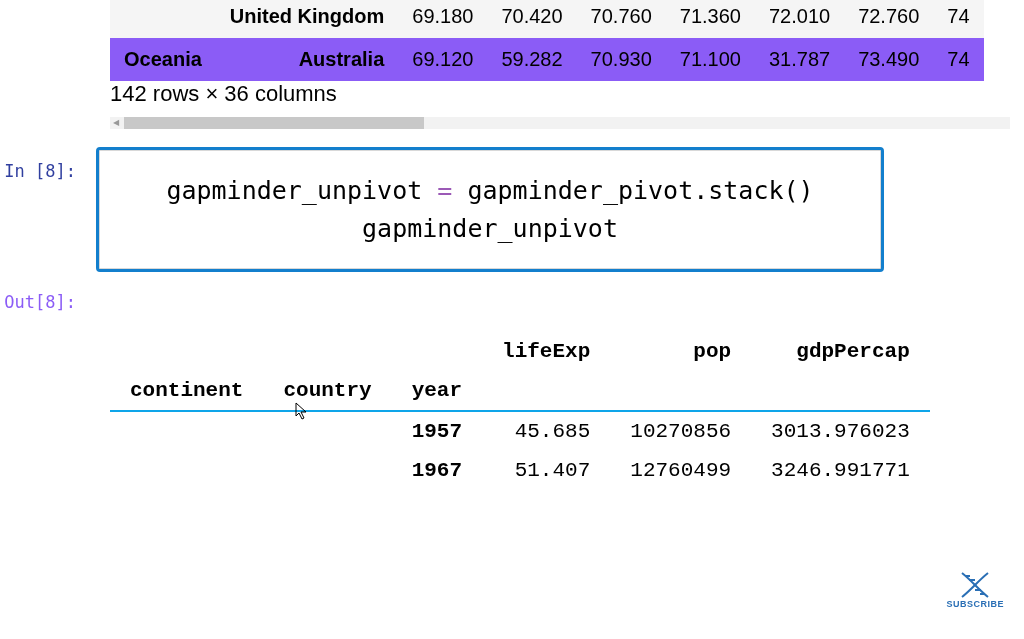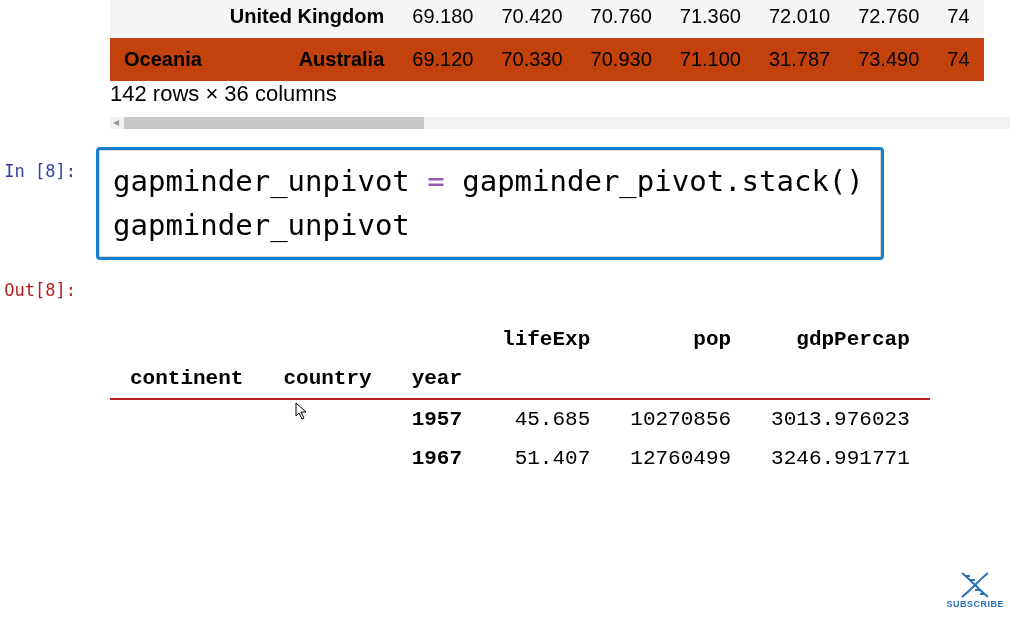--- a/index.html
+++ b/index.html
@@ -29,21 +29,21 @@
       font-weight: 400;
       font-size: 20px;
     }
     .pivot-table th {
       font-weight: 700;
     }
     .pivot-table .index-label {
       font-weight: 700;
     }
     .pivot-table tr.even { background: #f5f5f5; }
-    .pivot-table tr.odd { background: #c2410c; }
+    .pivot-table tr.odd { background: #8b5cf6; }
 
     .table-shape {
       margin-left: 110px;
       font-size: 22px;
       font-weight: 400;
       color: #000;
     }
     .scrollbar-track {
       margin-left: 110px;
       margin-top: 10px;
@@ -80,32 +80,33 @@
     }
     .prompt {
       width: 96px;
       text-align: right;
       padding-right: 20px;
       font-family: "Menlo", "Consolas", monospace;
       font-size: 17px;
       padding-top: 14px;
     }
     .prompt.in { color: #303f9f; }
-    .prompt.out { color: #b91c1c; }
+    .prompt.out { color: #8b5cf6; }
     .code-input {
       flex: 1;
       border: 3px solid #137fcd;
       border-radius: 4px;
       background: #fff;
-      padding: 10px 14px;
+      padding: 22px 14px;
       font-family: "Menlo", "Consolas", monospace;
-      font-size: 29px;
+      font-size: 25px;
       line-height: 1.5;
       margin-right: 140px;
       box-shadow: inset 0 0 0 1px #d8d8d8;
+      text-align: center;
     }
     .code-input .op { color: #9b59b6; }
     .output-area {
       margin-left: 110px;
       margin-top: 20px;
     }
     .unpivot-table table {
       border-collapse: collapse;
       font-family: Liberation Mono, monospace;
     }
@@ -114,21 +115,21 @@
       font-size: 21px;
       text-align: right;
     }
     .unpivot-table thead th {
       font-weight: 700;
     }
     .unpivot-table .idx-header {
       text-align: right;
     }
     .unpivot-table .sep-row td, .unpivot-table .sep-row th {
-      border-bottom: 2px solid #b91c1c;
+      border-bottom: 2px solid #0ea5e9;
       text-align: center;
     }
     .unpivot-table .index-cell {
       font-weight: 700;
     }
     .unpivot-table .year-cell {
       font-weight: 700;
     }
 
     .subscribe-badge {
@@ -172,21 +173,21 @@
             <td>70.760</td>
             <td>71.360</td>
             <td>72.010</td>
             <td>72.760</td>
             <td>74</td>
           </tr>
           <tr class="odd">
             <th class="index-label">Oceania</th>
             <th class="index-label">Australia</th>
             <td>69.120</td>
-            <td>70.330</td>
+            <td>59.282</td>
             <td>70.930</td>
             <td>71.100</td>
             <td>31.787</td>
             <td>73.490</td>
             <td>74</td>
           </tr>
         </tbody>
     </table>
   </div>
 

